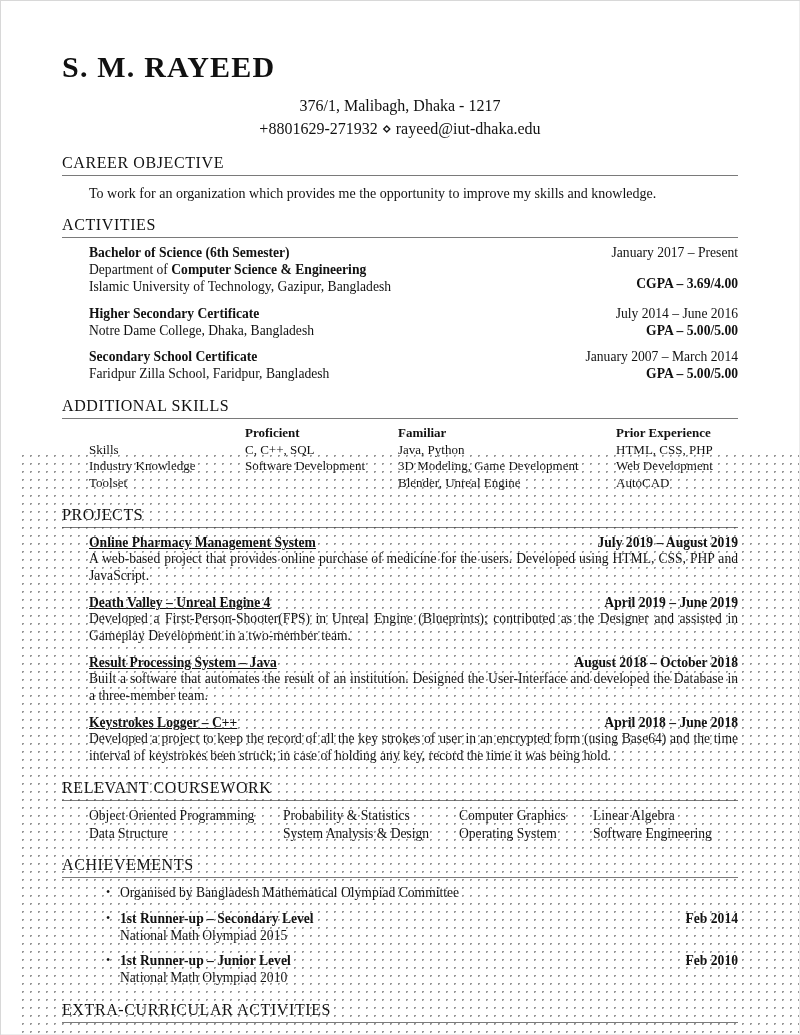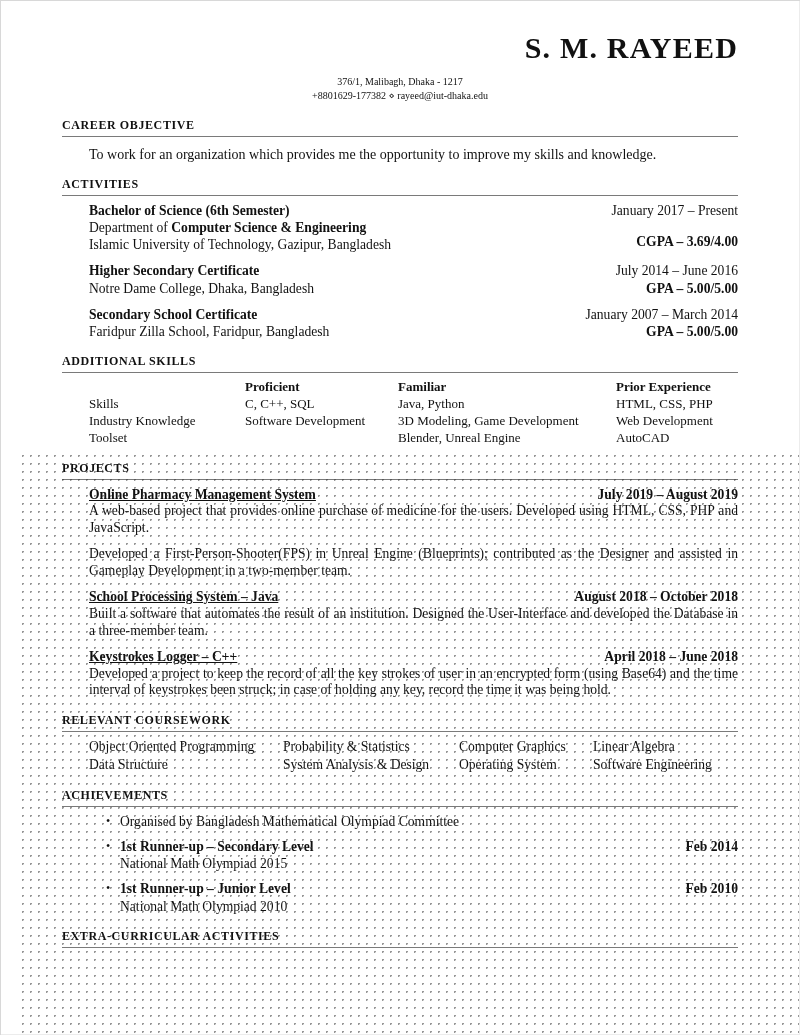--- a/index.html
+++ b/index.html
@@ -42,41 +42,41 @@
     opacity: 0.85;
   }
   .content {
     position: relative;
     z-index: 10;
     padding: 0 62px;
   }
 
   
   .resume-name {
-    text-align: right;
+    text-align: left;
     font-size: 30px;
     font-weight: bold;
     letter-spacing: 1.2px;
-    margin: 31px 0 0 0;
+    margin: 50px 0 0 0;
     line-height: 1.15;
   }
   .resume-contact {
     text-align: center;
-    font-size: 10px;
+    font-size: 16px;
     line-height: 1.45;
     margin-top: 9px;
   }
 
   
   .section {
     margin-top: 14px;
   }
   .section-title {
-    font-size: 12px;
-    font-weight: bold;
+    font-size: 16px;
+    font-weight: normal;
     letter-spacing: 0.6px;
     padding-bottom: 1px;
   }
   .section-rule {
     border-bottom: 1px solid #7a7a7a;
     margin-top: 2px;
     margin-bottom: 6px;
   }
   .section-body {
     padding-left: 27px;
@@ -183,21 +183,21 @@
 <div id="page">
 
   <div id="page-edge"></div>
   <div id="dot-overlay"></div>
 
   <div class="content">
 
     <div class="resume-name">S. M. RAYEED</div>
     <div class="resume-contact">
       <div>376/1, Malibagh, Dhaka - 1217</div>
-      <div>+8801629-177382 ⋄ rayeed@iut-dhaka.edu</div>
+      <div>+8801629-271932 ⋄ rayeed@iut-dhaka.edu</div>
     </div>
 
     <div class="section">
       <div class="section-title">CAREER OBJECTIVE</div>
       <div class="section-rule"></div>
       <div class="objective-text">To work for an organization which provides me the opportunity to improve my skills and knowledge.</div>
     </div>
 
     <div class="section">
       <div class="section-title">ACTIVITIES</div>
@@ -284,26 +284,30 @@
 
         <div class="proj-entry">
           <div class="proj-head">
             <span class="proj-title">Online Pharmacy Management System</span>
             <span class="proj-date">July 2019 – August 2019</span>
           </div>
           <div class="proj-desc">A web-based project that provides online purchase of medicine for the users. Developed using HTML, CSS, PHP and JavaScript.</div>
         </div>
 
         <div class="proj-entry">
+          <div class="proj-head">
+            <span class="proj-title">Death Valley – Unreal Engine 4</span>
+            <span class="proj-date">April 2019 – June 2019</span>
+          </div>
           <div class="proj-desc">Developed a First-Person-Shooter(FPS) in Unreal Engine (Blueprints); contributed as the Designer and assisted in Gameplay Development in a two-member team.</div>
         </div>
 
         <div class="proj-entry">
           <div class="proj-head">
-            <span class="proj-title">School Processing System – Java</span>
+            <span class="proj-title">Result Processing System – Java</span>
             <span class="proj-date">August 2018 – October 2018</span>
           </div>
           <div class="proj-desc">Built a software that automates the result of an institution. Designed the User-Interface and developed the Database in a three-member team.</div>
         </div>
 
         <div class="proj-entry">
           <div class="proj-head">
             <span class="proj-title">Keystrokes Logger – C++</span>
             <span class="proj-date">April 2018 – June 2018</span>
           </div>

